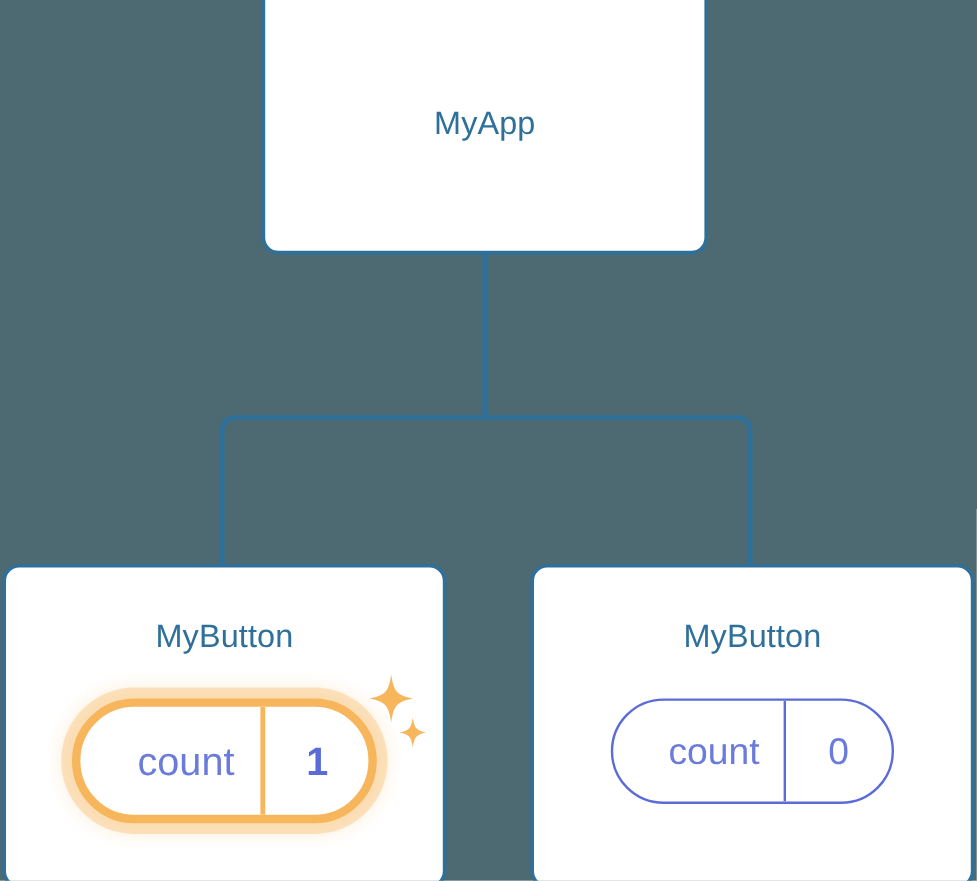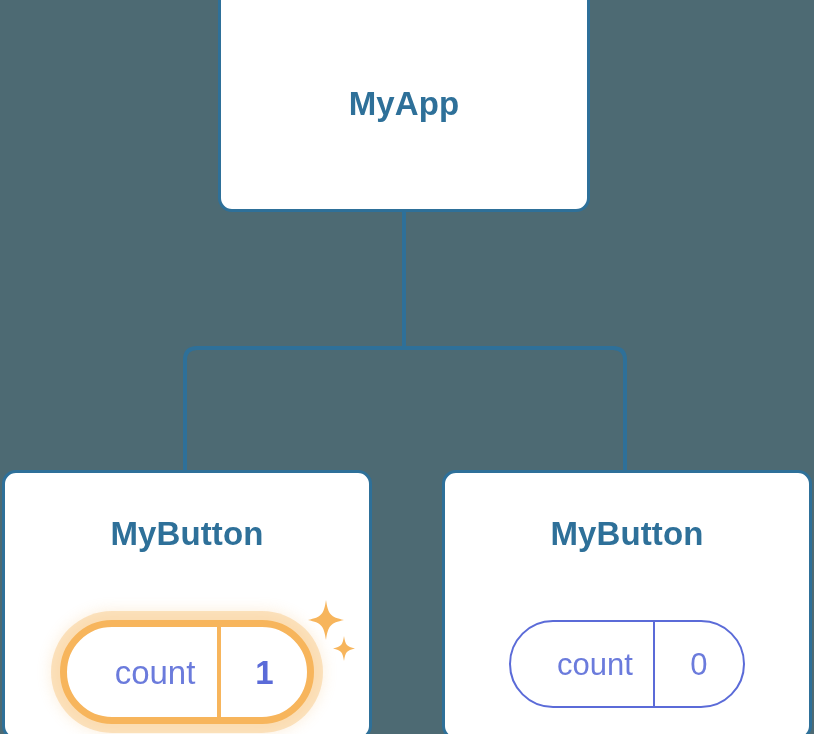--- a/index.html
+++ b/index.html
@@ -37,22 +37,22 @@
     border: 3px solid #2e7099;
     border-radius: 14px;
     box-sizing: border-box;
     display: flex;
     flex-direction: column;
     align-items: center;
   }
 
   .node-title {
     color: #2e7099;
-    font-size: 33px;
-    font-weight: 700;
+    font-size: 27px;
+    font-weight: 400;
     letter-spacing: 0.1px;
     line-height: 1;
     white-space: nowrap;
   }
 
   
   #root-node {
     left: 218px;
     top: -6px;
     width: 372px;
@@ -72,21 +72,20 @@
   #child-node-0 { left: 2px; }
   #child-node-1 { left: 442px; }
 
   .child-node .node-title { margin-bottom: 38px; }
 
   
   .pill-wrap {
     position: relative;
     display: flex;
     justify-content: center;
-    margin-top: 32px;
   }
 
   .state-pill {
     position: relative;
     display: flex;
     align-items: stretch;
     box-sizing: border-box;
     background: #ffffff;
     border-radius: 999px;
     overflow: hidden;

